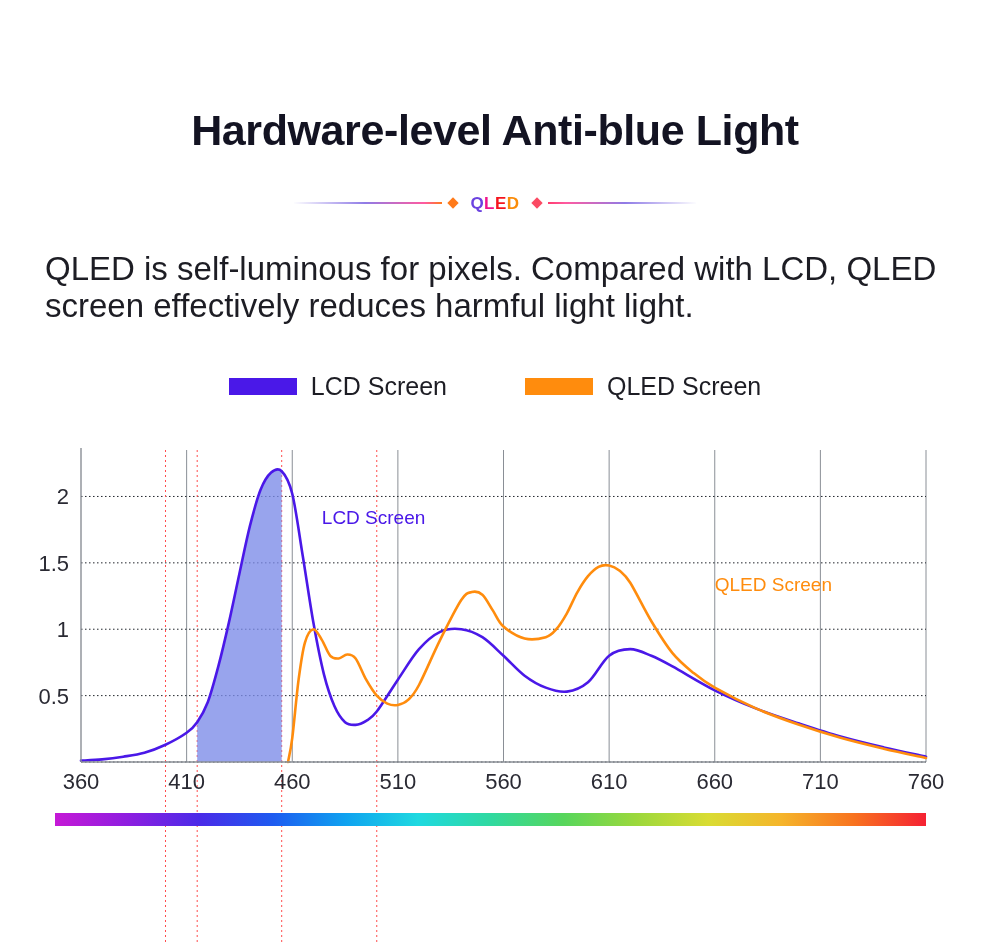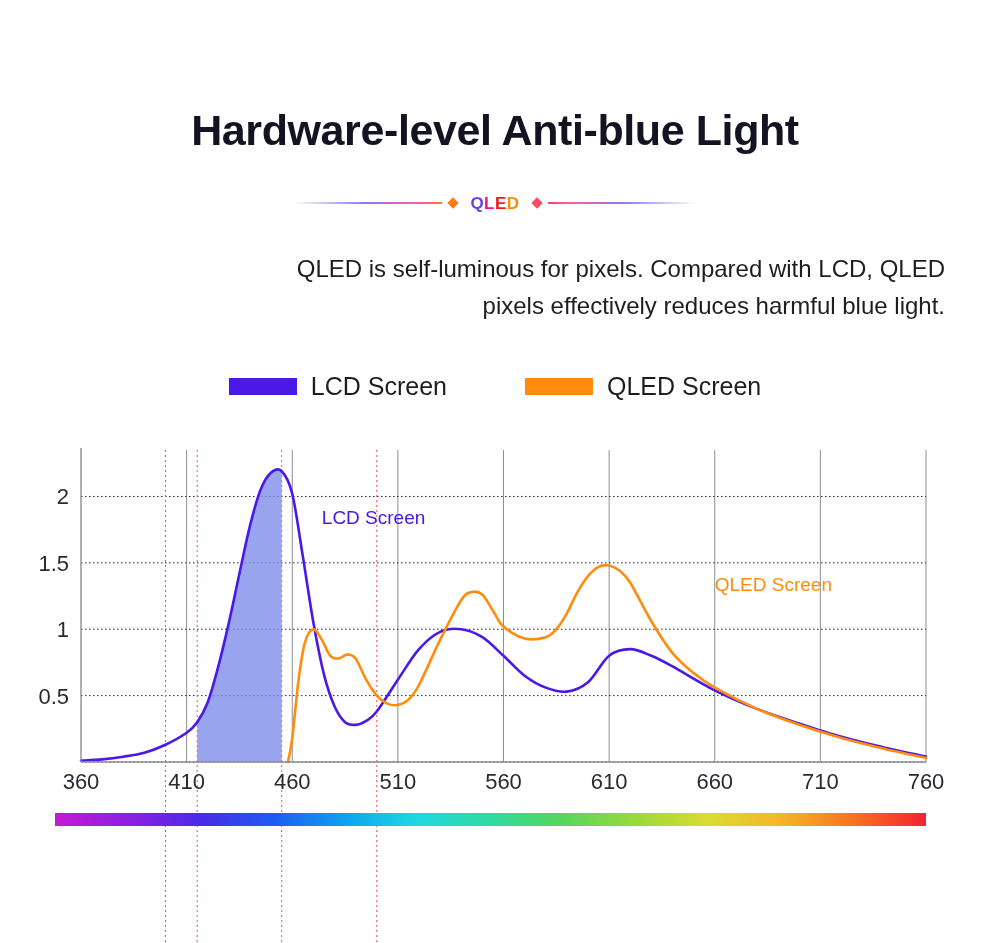--- a/index.html
+++ b/index.html
@@ -74,22 +74,22 @@
   .qled-word .c0 { color: #6b42e0; }
   .qled-word .c1 { color: #f0148c; }
   .qled-word .c2 { color: #f5141e; }
   .qled-word .c3 { color: #fa8c0a; }
 
   .subtitle {
     position: absolute;
     top: 250px;
     left: 45px;
     width: 900px;
-    text-align: right;
-    font-size: 24px;
+    text-align: left;
+    font-size: 33px;
     line-height: 37px;
     color: #1d1d24;
     font-weight: normal;
   }
 
   
   .legend {
     position: absolute;
     top: 374px;
     left: 0;
@@ -169,21 +169,21 @@
   <div class="divider-wrap">
     <span class="div-line left"></span>
     <span class="div-diamond left"></span>
     <span class="qled-word"><span class="c0">Q</span><span class="c1">L</span><span class="c2">E</span><span class="c3">D</span></span>
     <span class="div-diamond right"></span>
     <span class="div-line right"></span>
   </div>
 
   <div class="subtitle">
     <div>QLED is self-luminous for pixels. Compared with LCD, QLED</div>
-    <div>pixels effectively reduces harmful blue light.</div>
+    <div>screen effectively reduces harmful light light.</div>
   </div>
 
   <div class="legend">
     <div class="legend-item">
       <span class="legend-swatch" id="sw0" style="background: rgb(74, 24, 232);"></span>
       <span class="legend-label">LCD Screen</span>
     </div>
     <div class="legend-item">
       <span class="legend-swatch" id="sw1" style="background: rgb(255, 140, 13);"></span>
       <span class="legend-label">QLED Screen</span>

